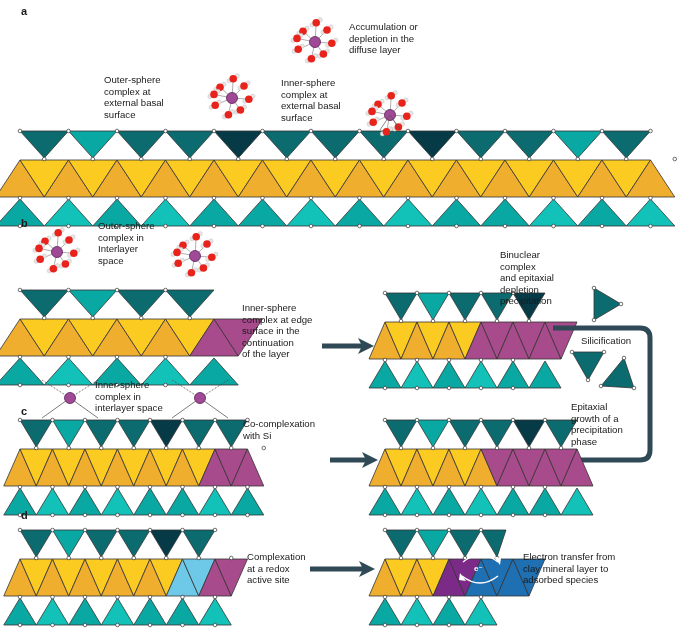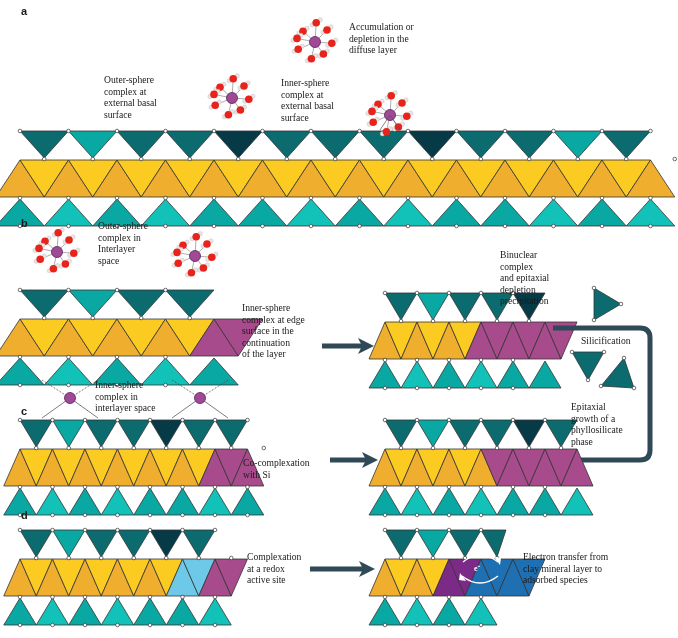--- a/index.html
+++ b/index.html
@@ -1,20 +1,20 @@
 <!DOCTYPE html>
 <html><head>
 <meta charset="utf-8">
 <style>
   html, body { margin: 0; padding: 0; background: #ffffff; }
   body { width: 678px; height: 638px; position: relative; overflow: hidden;
          font-family: "Liberation Sans", "DejaVu Sans", sans-serif; }
   #stage { position: absolute; left: 0; top: 0; width: 678px; height: 638px; }
   .panel-letter { position: absolute; font-weight: bold; font-size: 11px; color: #1a1a1a; }
-  .label { position: absolute; font-size: 9.6px; line-height: 11.5px; color: #1a1a1a; white-space: pre-line; font-family: Liberation Serif, serif; }
+  .label { position: absolute; font-size: 9.6px; line-height: 11.5px; color: #1a1a1a; white-space: pre-line; }
 </style>
 </head>
 <body>
 
 <div id="stage">
   <svg id="art" width="678" height="638" viewBox="0 0 678 638">
       <polygon points="20,131 68.5,131 44.25,158" fill="#0b6b6e" stroke="#333333" stroke-width="0.8" stroke-linejoin="round"></polygon>
       <polygon points="68.5,131 117,131 92.75,158" fill="#0aa8a3" stroke="#333333" stroke-width="0.8" stroke-linejoin="round"></polygon>
       <polygon points="117,131 165.5,131 141.25,158" fill="#0b6b6e" stroke="#333333" stroke-width="0.8" stroke-linejoin="round"></polygon>
       <polygon points="165.5,131 214,131 189.75,158" fill="#0b6b6e" stroke="#333333" stroke-width="0.8" stroke-linejoin="round"></polygon>
@@ -639,25 +639,25 @@
 complex
 and epitaxial
 depletion
 precipitation</div>
   <div class="label" style="left:581px;top:335px">Silicification</div>
   <div class="label" style="left:95px;top:379px">Inner-sphere
 complex in
 interlayer space</div>
 
   
-  <div class="label" style="left:243px;top:457px">Co-complexation
+  <div class="label" style="left:243px;top:418px">Co-complexation
 with Si</div>
   <div class="label" style="left:571px;top:401px">Epitaxial
 growth of a
-phyllosilicate
+precipitation
 phase</div>
 
   
   <div class="label" style="left:523px;top:551px">Electron transfer from
 clay mineral layer to
 adsorbed species</div>
   <div class="label" style="left:247px;top:551px">Complexation
 at a redox
 active site</div>
   <div class="label" style="left:474px;top:563px;color:#fff;font-size:8px;font-weight:bold">e⁻</div>

